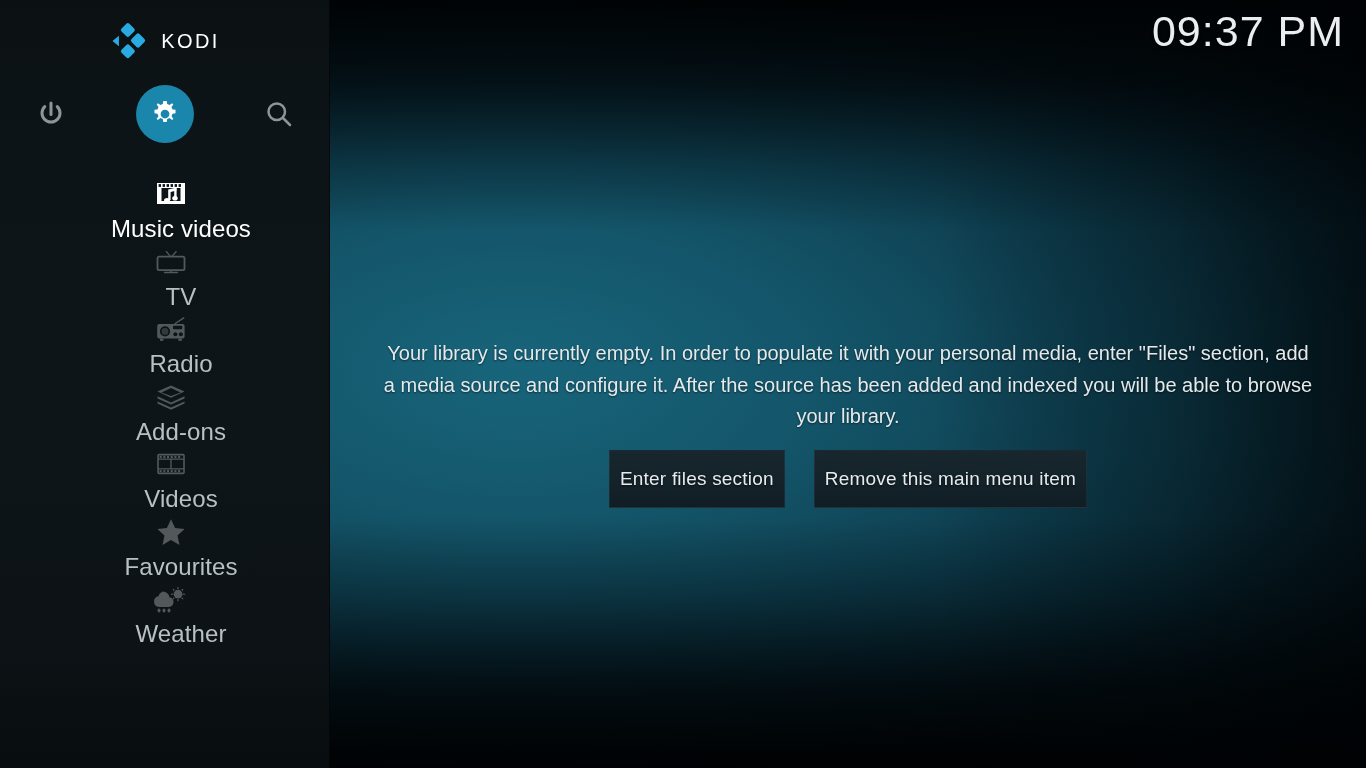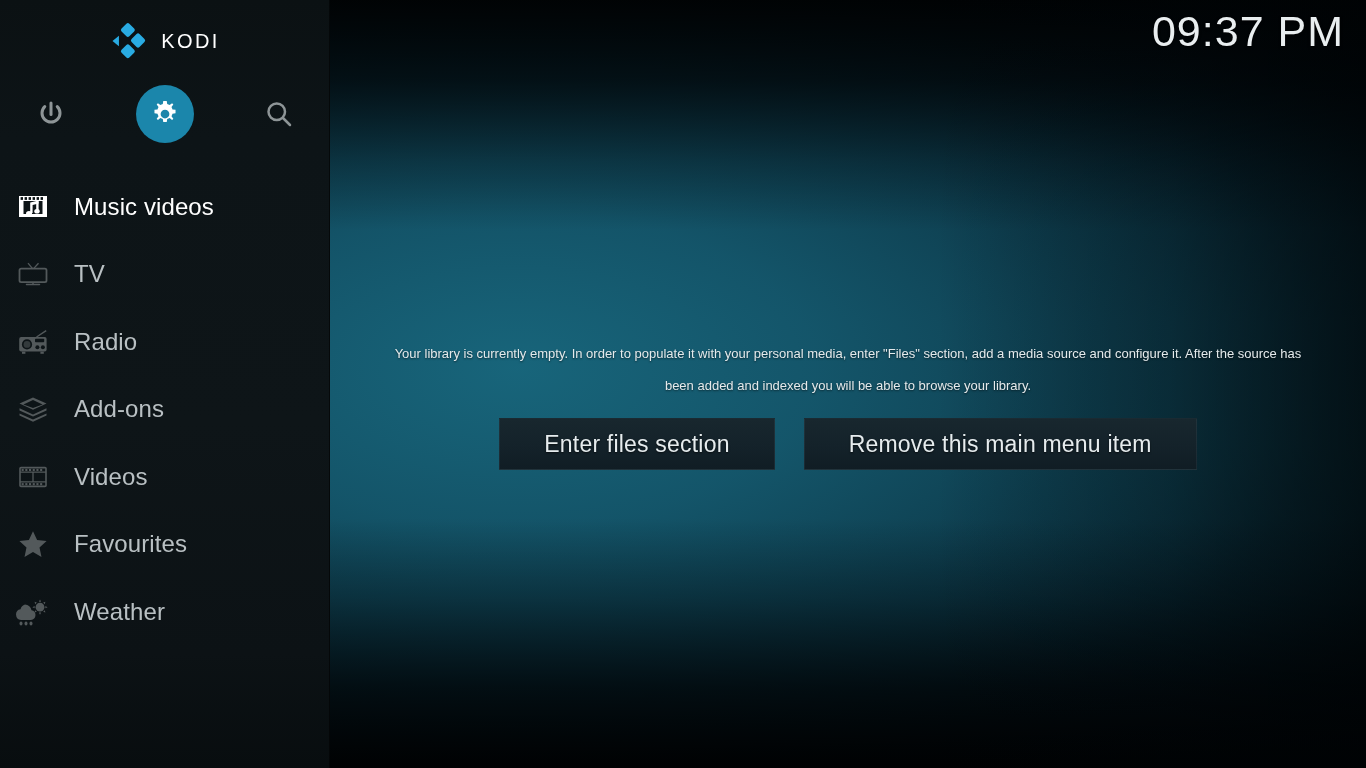--- a/index.html
+++ b/index.html
@@ -73,44 +73,44 @@
   }
 
   
   #empty-panel {
     position:absolute;
     left:0; top:338px;
     width:1036px;
     text-align:center;
   }
   #empty-message {
-    font-size:13px;
+    font-size:20px;
     line-height:31.5px;
     color:#e4eaec;
     font-weight:300;
     padding:0 12px;
     text-shadow:0 1px 2px rgba(0,0,0,0.55);
     max-width:960px;
     margin:0 auto;
   }
   #button-row {
     margin-top:17px;
     display:flex;
     justify-content:center;
     gap:29px;
   }
   .panel-button {
-    height:52px;
+    height:58px;
     min-width:60px;
-    padding:0 44px;
+    padding:0 10px;
     display:flex; align-items:center; justify-content:center;
     background:linear-gradient(180deg, #18272e 0%, #14222a 55%, #101d24 100%);
     border:1px solid rgba(120,160,175,0.10);
     color:#e6ecee;
-    font-size:23px;
+    font-size:19px;
     font-weight:300;
     letter-spacing:0.2px;
     white-space:nowrap;
     text-shadow:0 1px 2px rgba(0,0,0,0.6);
     cursor:pointer;
   }
 
   
   #sidebar {
     position:absolute;
@@ -166,20 +166,21 @@
     left:0; top:173px;
     width:330px;
   }
   .menu-item {
     position:relative;
     height:67.5px;
     display:flex;
     align-items:center;
     padding-left:12px;
     cursor:pointer;
+    flex-direction:column;
   }
   .menu-icon {
     width:42px; height:34px;
     display:flex; align-items:center; justify-content:center;
     flex:0 0 42px;
     color:#53595b;
   }
   .menu-icon svg { display:block; }
   .menu-label {
     margin-left:20px;

